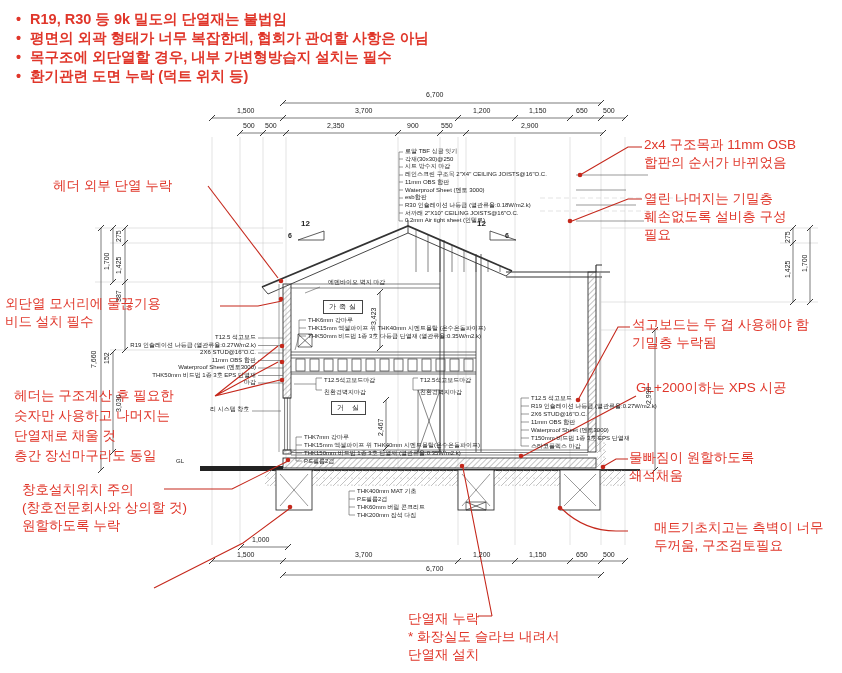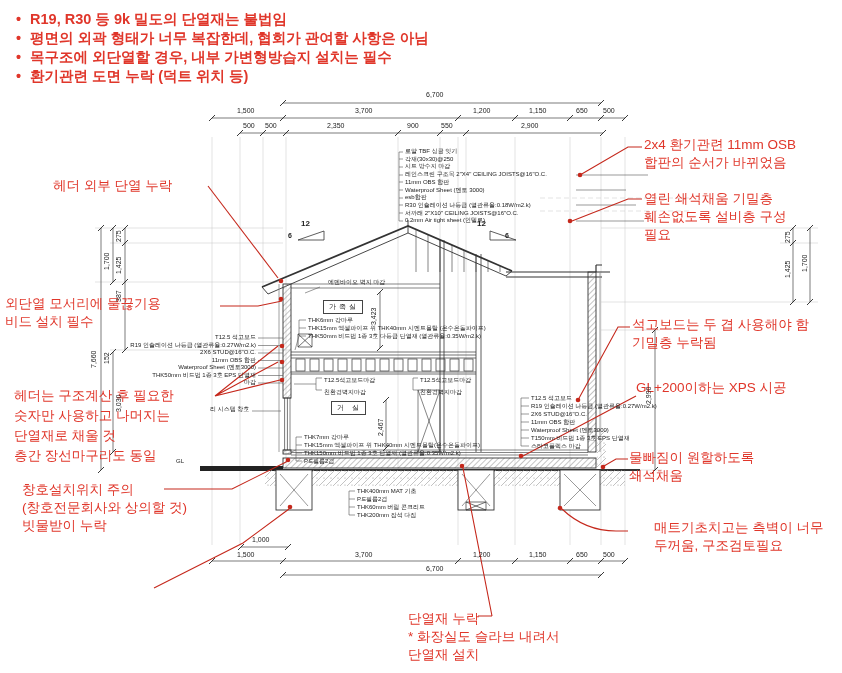--- a/index.html
+++ b/index.html
@@ -201,33 +201,33 @@
     </div>
   <div class="callout" style="left:14px;top:386px;line-height:20px">
       <div>헤더는 구조계산 후 필요한</div>
       <div>숫자만 사용하고 나머지는</div>
       <div>단열재로 채울 것</div>
       <div>층간 장선마구리도 동일</div>
     </div>
   <div class="callout" style="left:22px;top:481px">
       <div>창호설치위치 주의</div>
       <div>(창호전문회사와 상의할 것)</div>
-      <div>빗물받이 누락</div>
+      <div>원할하도록 누락</div>
     </div>
   <div class="callout" style="left:408px;top:610px">
       <div>단열재 누락</div>
       <div>* 화장실도 슬라브 내려서</div>
       <div>단열재 설치</div>
     </div>
   <div class="callout" style="left:644px;top:136px">
-      <div>2x4 환기관련 11mm OSB</div>
+      <div>2x4 구조목과 11mm OSB</div>
       <div>합판의 순서가 바뀌었음</div>
     </div>
   <div class="callout" style="left:644px;top:190px">
-      <div>열린 쇄석채움 기밀층</div>
+      <div>열린 나머지는 기밀층</div>
       <div>훼손없도록 설비층 구성</div>
       <div>필요</div>
     </div>
   <div class="callout" style="left:632px;top:316px">
       <div>석고보드는 두 겹 사용해야 함</div>
       <div>기밀층 누락됨</div>
     </div>
   <div class="callout" style="left:636px;top:379px">
       <div>GL+200이하는 XPS 시공</div>
     </div>

